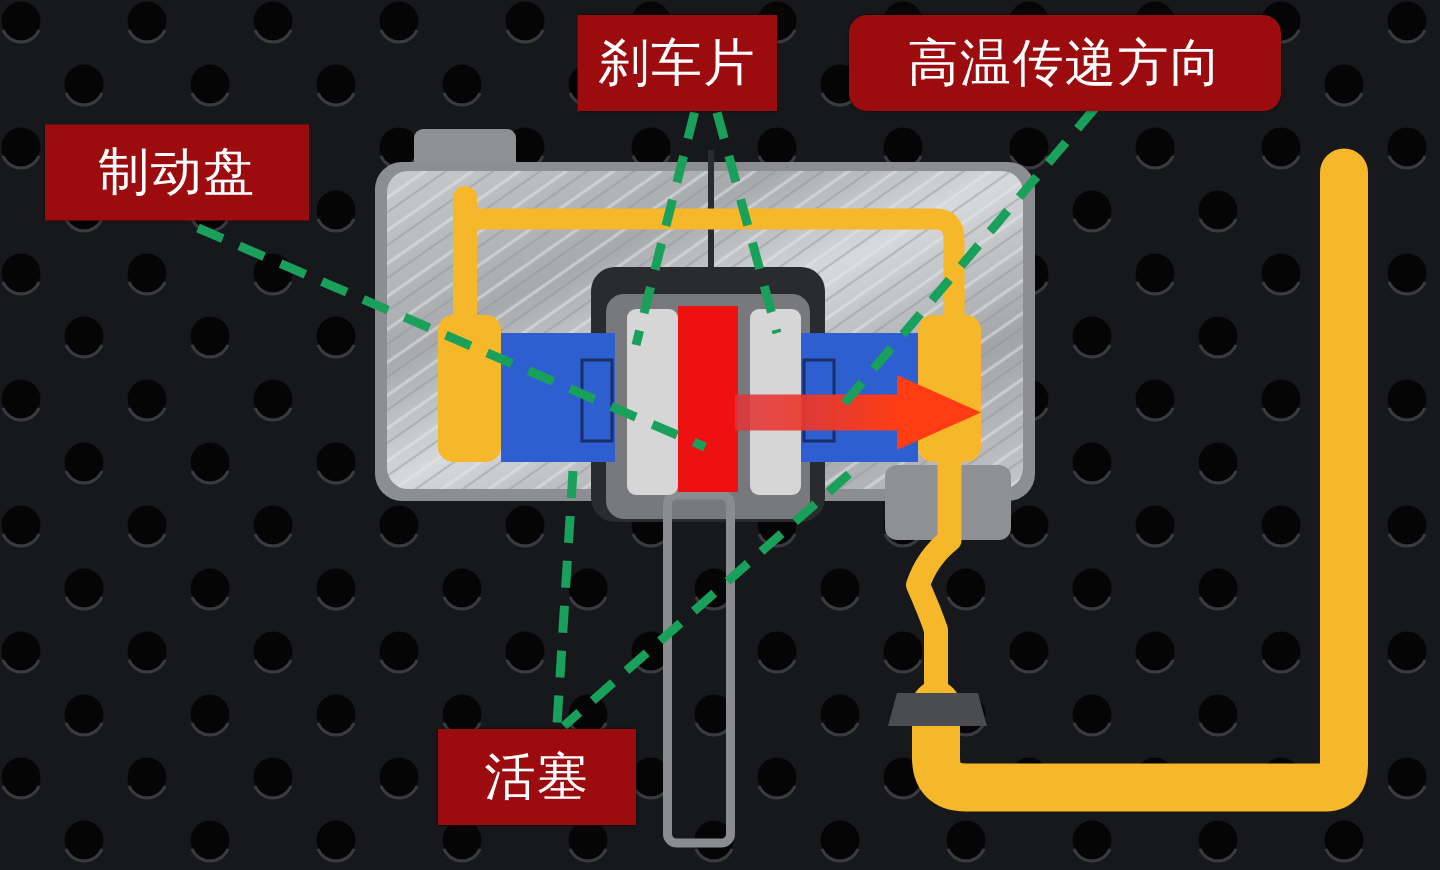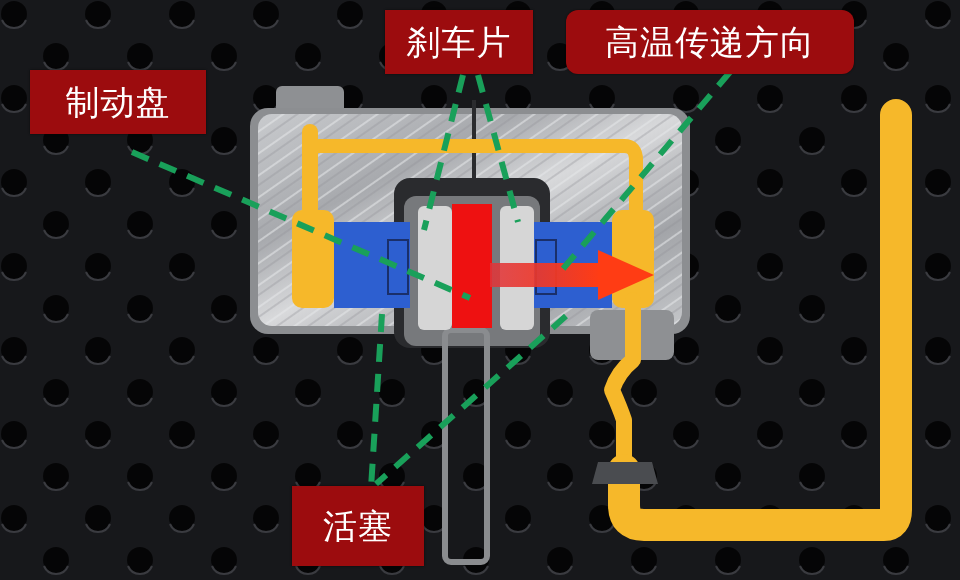--- a/index.html
+++ b/index.html
@@ -89,17 +89,17 @@
     <g stroke="#19a05a" stroke-width="6" stroke-dasharray="18 12" fill="none">
       <line x1="132" y1="152" x2="470" y2="298"></line>
       <line x1="463" y1="75" x2="424" y2="230"></line>
       <line x1="478" y1="75" x2="518" y2="222"></line>
       <line x1="730" y1="72" x2="562" y2="270"></line>
       <line x1="382" y1="314" x2="371" y2="488"></line>
       <line x1="566" y1="316" x2="376" y2="484"></line>
     </g>
   </svg>
 
-  <div class="label" style="left:30px;top:70px;width:176px;height:64px;">制动盘</div>
-  <div class="label" style="left:385px;top:10px;width:148px;height:64px;">刹车片</div>
+  <div class="label" style="left:30px;top:83px;width:176px;height:64px;">制动盘</div>
+  <div class="label" style="left:385px;top:10px;width:133px;height:64px;">刹车片</div>
   <div class="label" style="left:566px;top:10px;width:288px;height:64px;border-radius:12px;">高温传递方向</div>
-  <div class="label" style="left:292px;top:486px;width:132px;height:80px;">活塞</div>
+  <div class="label" style="left:292px;top:486px;width:132px;height:64px;">活塞</div>
 </div>
 
 </body></html>

